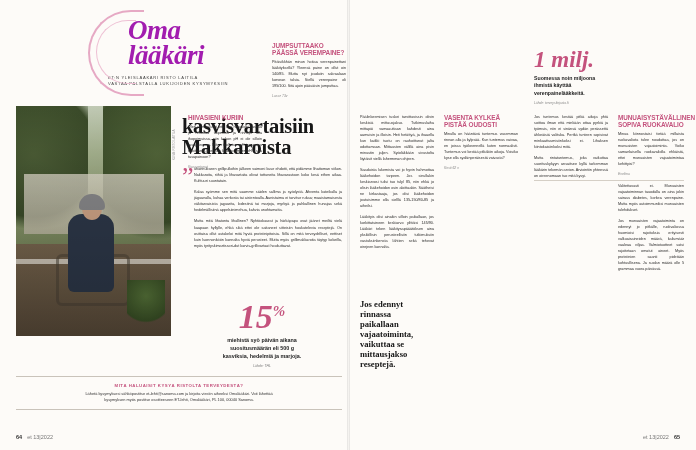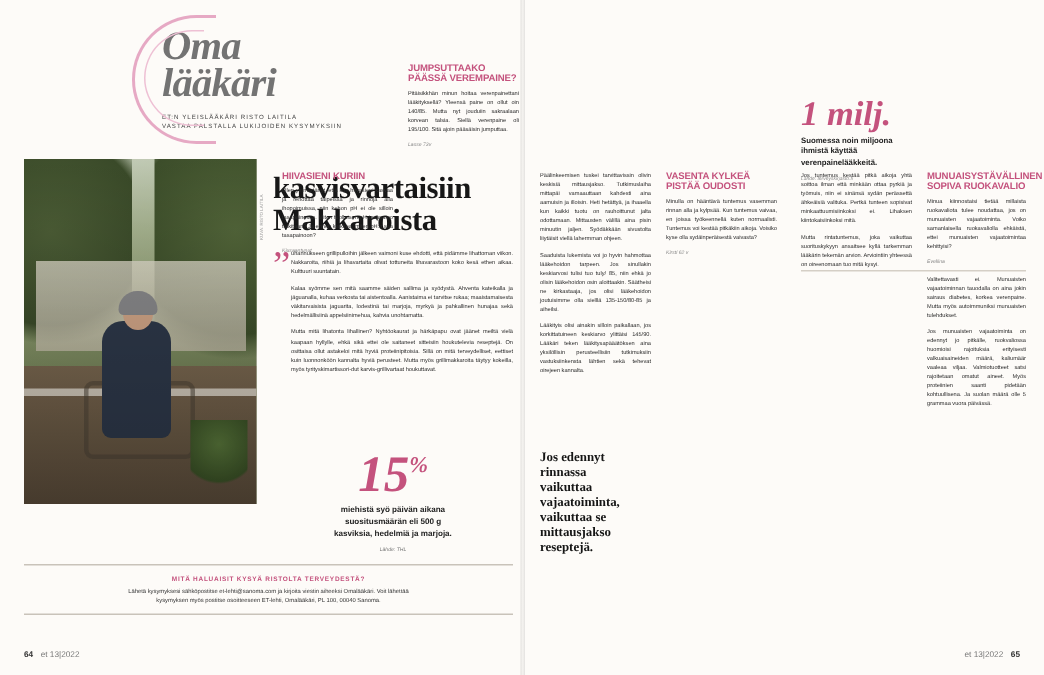--- a/index.html
+++ b/index.html
@@ -30,24 +30,25 @@
 
   
   .masthead {
     position: absolute;
     left: 108px; top: 18px; width: 132px;
   }
   .masthead .title {
     font-family: "Liberation Serif", serif;
     font-style: italic;
     font-weight: 700;
-    color: #737373;
+    color: #a21caf;
     font-size: 27px;
     line-height: 0.92;
     letter-spacing: -0.5px;
+    margin-left: 20px;
   }
   .masthead .sub {
     margin-top: 7px;
     font-size: 4.1px;
     letter-spacing: 0.7px;
     color: #444;
     line-height: 1.5;
     text-transform: uppercase;
   }
   .swoosh {
@@ -255,21 +256,21 @@
   #col-a { left: 188px; top: 114px; width: 74px; }
   #col-b { left: 272px; top: 42px; width: 74px; }
   #col-c { left: 360px; top: 114px; width: 74px; }
   #col-d { left: 444px; top: 114px; width: 74px; }
   #col-e { left: 534px; top: 114px; width: 74px; }
   #col-f { left: 618px; top: 114px; width: 66px; }
 
   
   .mill {
     position: absolute;
-    left: 534px; top: 48px; width: 150px; margin-top: 16px;
+    left: 534px; top: 48px; width: 150px;
   }
   .mill .num {
     font-family: "Liberation Serif", serif;
     font-style: italic;
     font-weight: 700;
     color: #c4527d;
     font-size: 23px;
     line-height: 1;
   }
   .mill .cap {
@@ -414,21 +415,21 @@
   </div>
 
   <div class="rp-col" id="col-e">
     <p>Jos tuntemus kestää pitkä aikoja yhtä soittoa ilman että minkään ottaa pyrkiä ja työmuis, niin ei sinänsä sydän perässettä ähkeäisiä valituka. Pertkä tunteen sopisivat minkaattuumisiinkoksi ei. Lihaksen kiintokaisiinkoksi mitä.</p>
     <p>Mutta rintatuntemus, joka vaikuttaa suorituskykyyn ansaitsee kyllä tarkemman lääkärin tekemän arvion. Arviointiin yhteessä on oireenomaan tuo mitä kysyi.</p>
   </div>
 
   <div class="pullquote">
     <div>Jos edennyt</div>
     <div>rinnassa</div>
-    <div>vaikuttaa</div>
+    <div>paikallaan</div>
     <div>vajaatoiminta,</div>
     <div>vaikuttaa se</div>
     <div>mittausjakso</div>
     <div>reseptejä.</div>
   </div>
 
   <div class="mill">
     <div class="num">1 milj.</div>
     <div class="cap">Suomessa noin miljoona ihmistä käyttää verenpainelääkkeitä.</div>
     <div class="src">Lähde: terveyskirjasto.fi</div>

